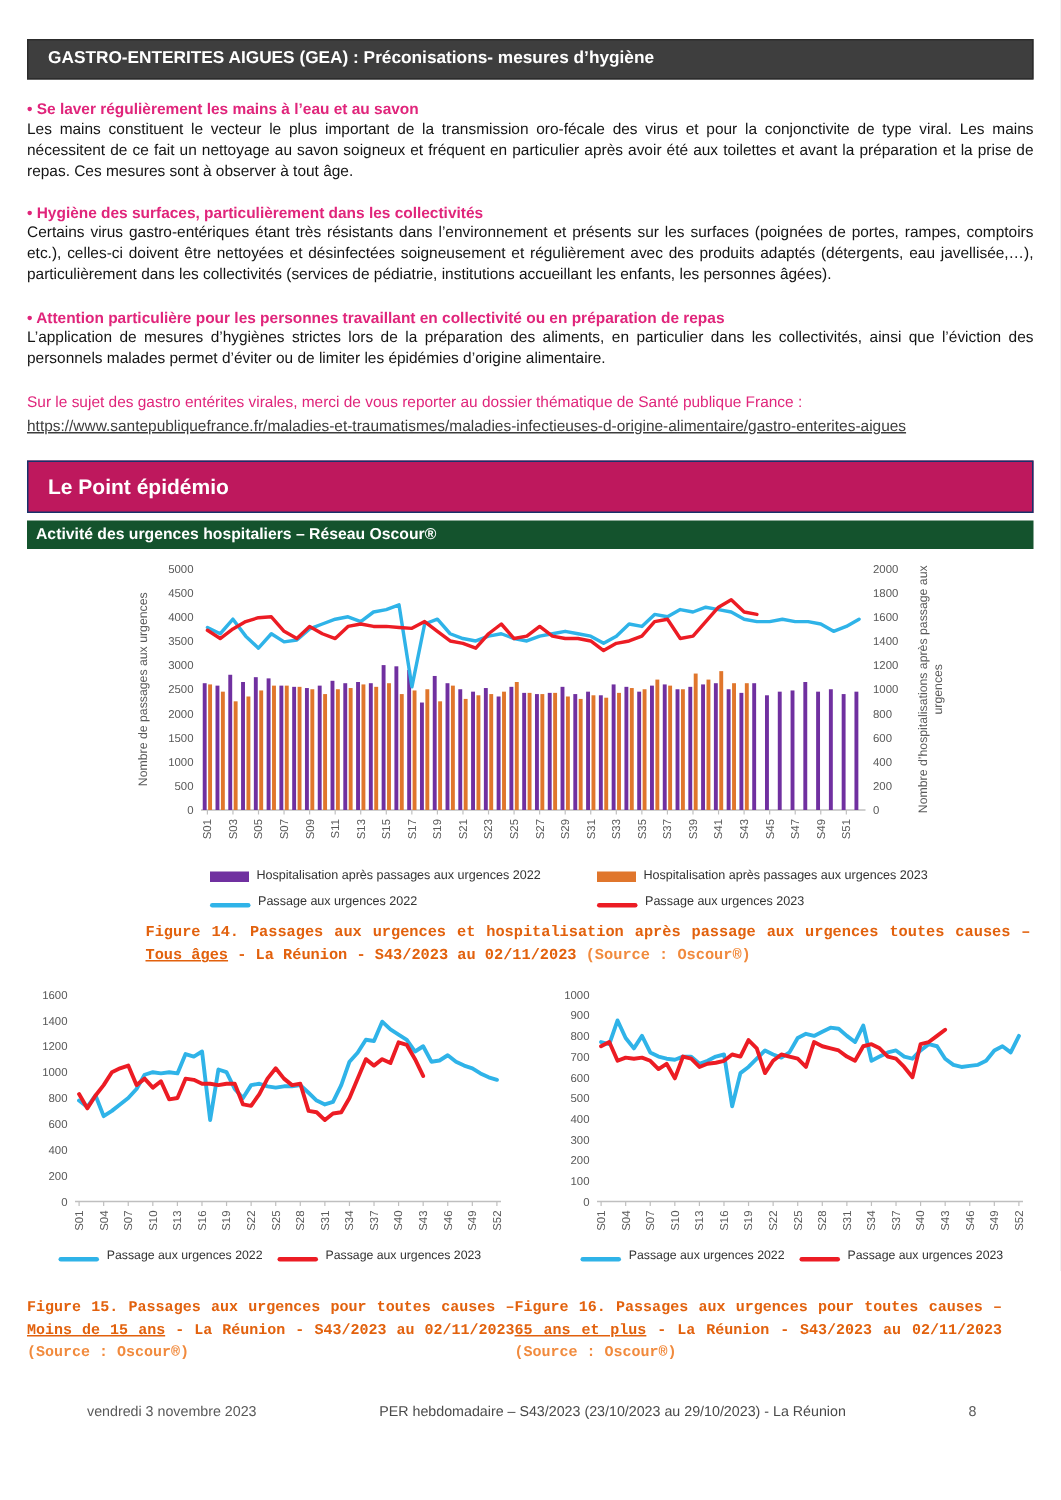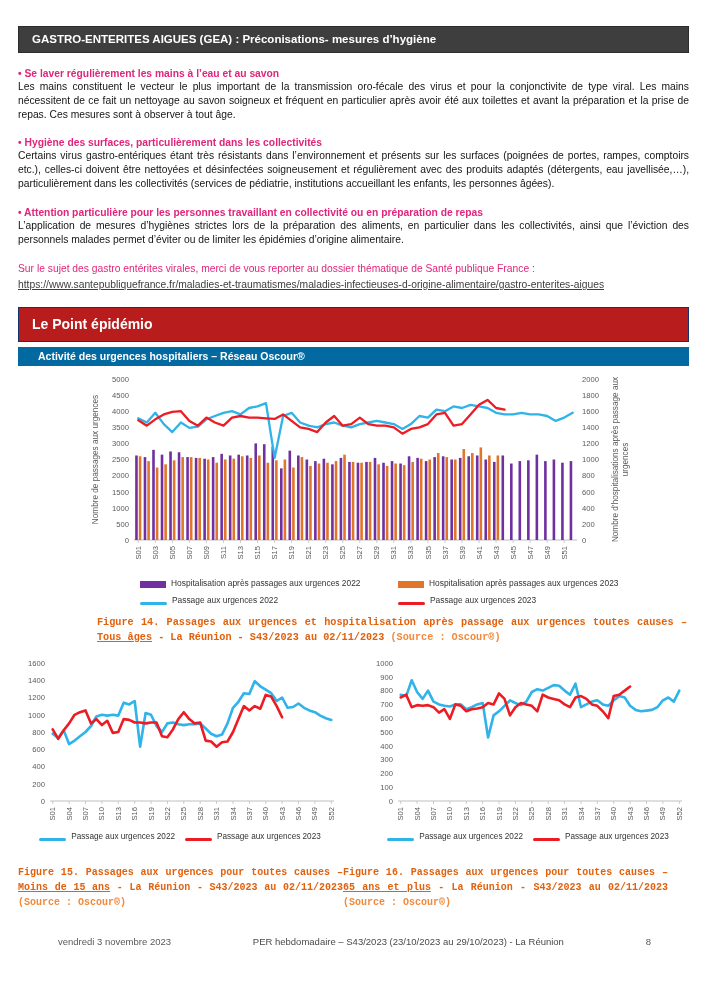--- a/index.html
+++ b/index.html
@@ -7,24 +7,24 @@
         font-family:"Liberation Sans",sans-serif;color:#111;margin:0 auto;}
   .title-bar{margin:26px 18px 0;height:27px;background:#3e3e3e;color:#fff;
              font-weight:bold;font-size:11.5px;line-height:27px;padding-left:14px;
              box-shadow:inset 0 0 0 1px #2c2c2c;}
   .intro{margin:13px 18px 0;font-weight:bold;font-size:10.3px;color:#000;}
   .sec-h{margin:15px 18px 0;font-weight:bold;font-size:10.3px;color:#e0257b;}
   .sec-p{margin:1px 18px 0;font-size:10.3px;line-height:1.37;text-align:justify;color:#141414;}
   .note{margin:16px 18px 0;font-weight:normal;font-size:10.3px;color:#e0257b;}
   .doc-link{display:inline-block;margin:3px 18px 0;font-size:10.3px;color:#3d3d3d;
             text-decoration:underline;}
-  .banner-dark{margin:15px 18px 0;background:#b91c1c;border:1px solid #16326b;color:#fff;
+  .banner-dark{margin:15px 18px 0;background:#be185d;border:1px solid #16326b;color:#fff;
                font-size:14px;font-weight:bold;height:33px;line-height:33px;padding-left:13px;}
-  .banner-light{margin:5px 18px 0;background:#0369a1;color:#fff;font-weight:bold;
-                font-size:10.5px;height:19px;line-height:19px;padding-left:20px;}
+  .banner-light{margin:5px 18px 0;background:#14532d;color:#fff;font-weight:bold;
+                font-size:10.5px;height:19px;line-height:19px;padding-left:6px;}
   .chart-main{margin:8px 0 0 88px;width:545px;}
   .chart-main svg{display:block;width:545px;height:200px;}
   svg .tick{font-size:7.6px;fill:#595959;}
   svg .atitle{font-size:8.2px;fill:#595959;}
   .legend-main{margin:4px 0 0 140px;width:480px;display:grid;
                grid-template-columns:258px 1fr;row-gap:7px;font-size:8.4px;color:#333;}
   .legend-item{display:flex;align-items:flex-end;gap:5px;white-space:nowrap;}
   .sw-bar{width:26px;height:7px;flex:0 0 26px;}
   .sw-line{width:27px;height:3px;border-radius:2px;flex:0 0 27px;}
   .caption{font-weight:bold;color:#e2610d;font-size:10.2px;line-height:1.5;text-align:justify;font-family:Liberation Mono, monospace;}

